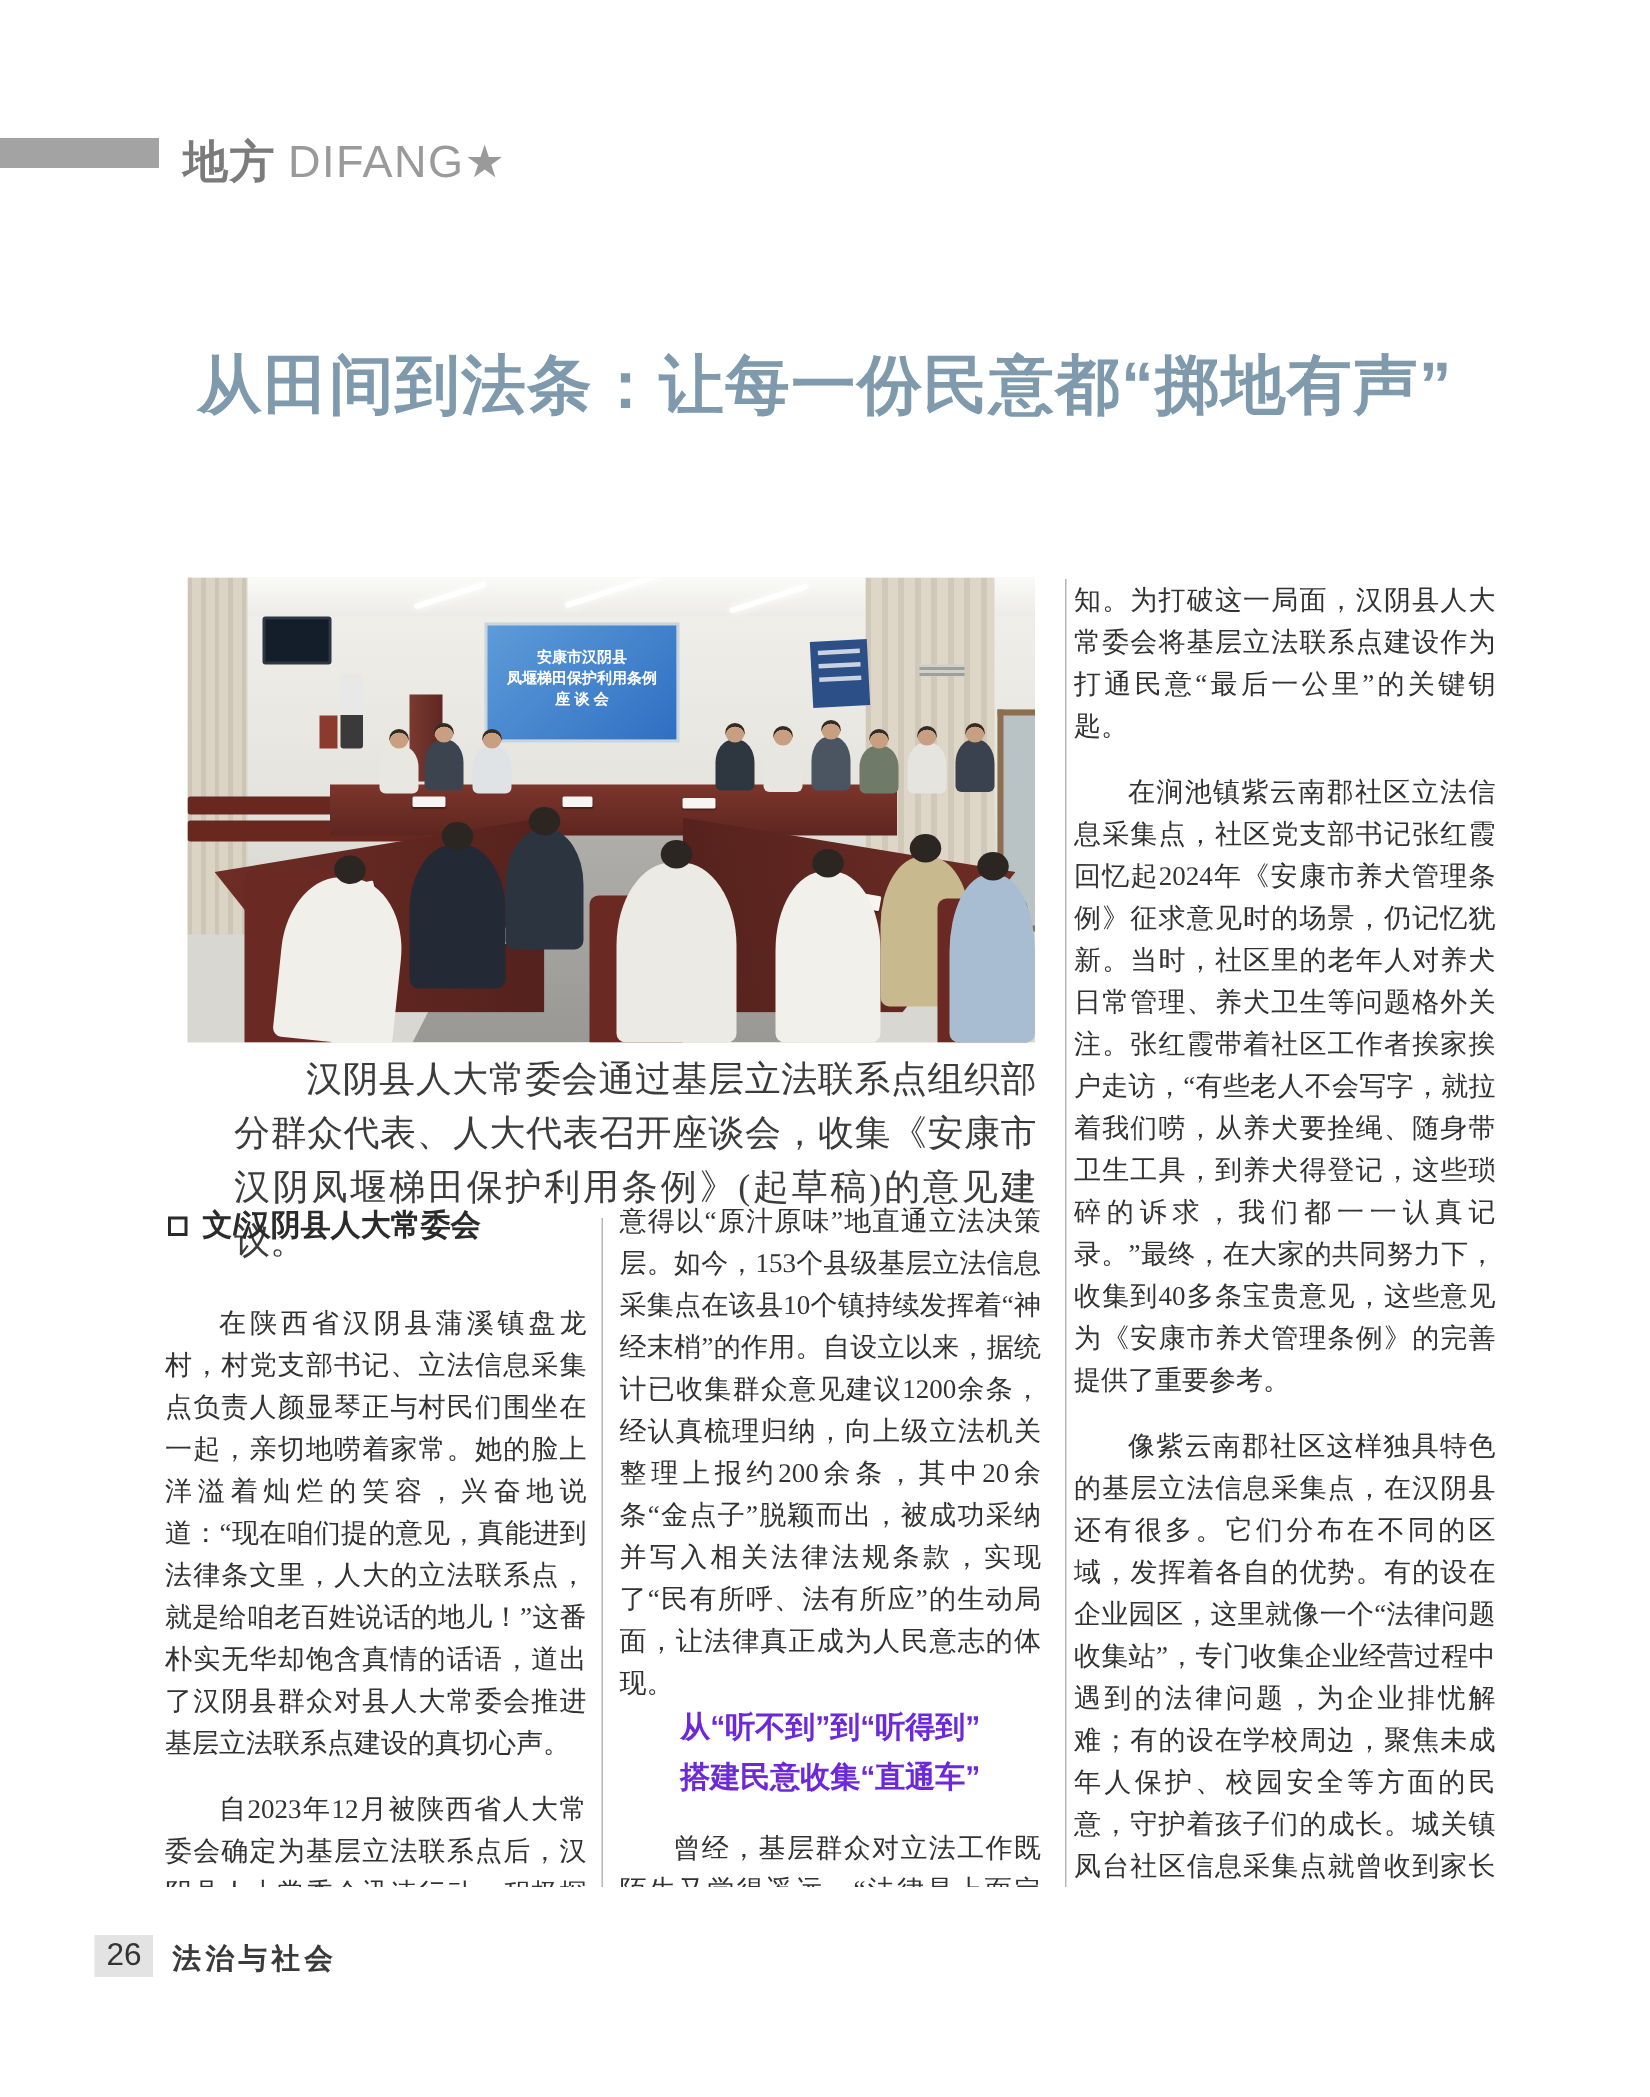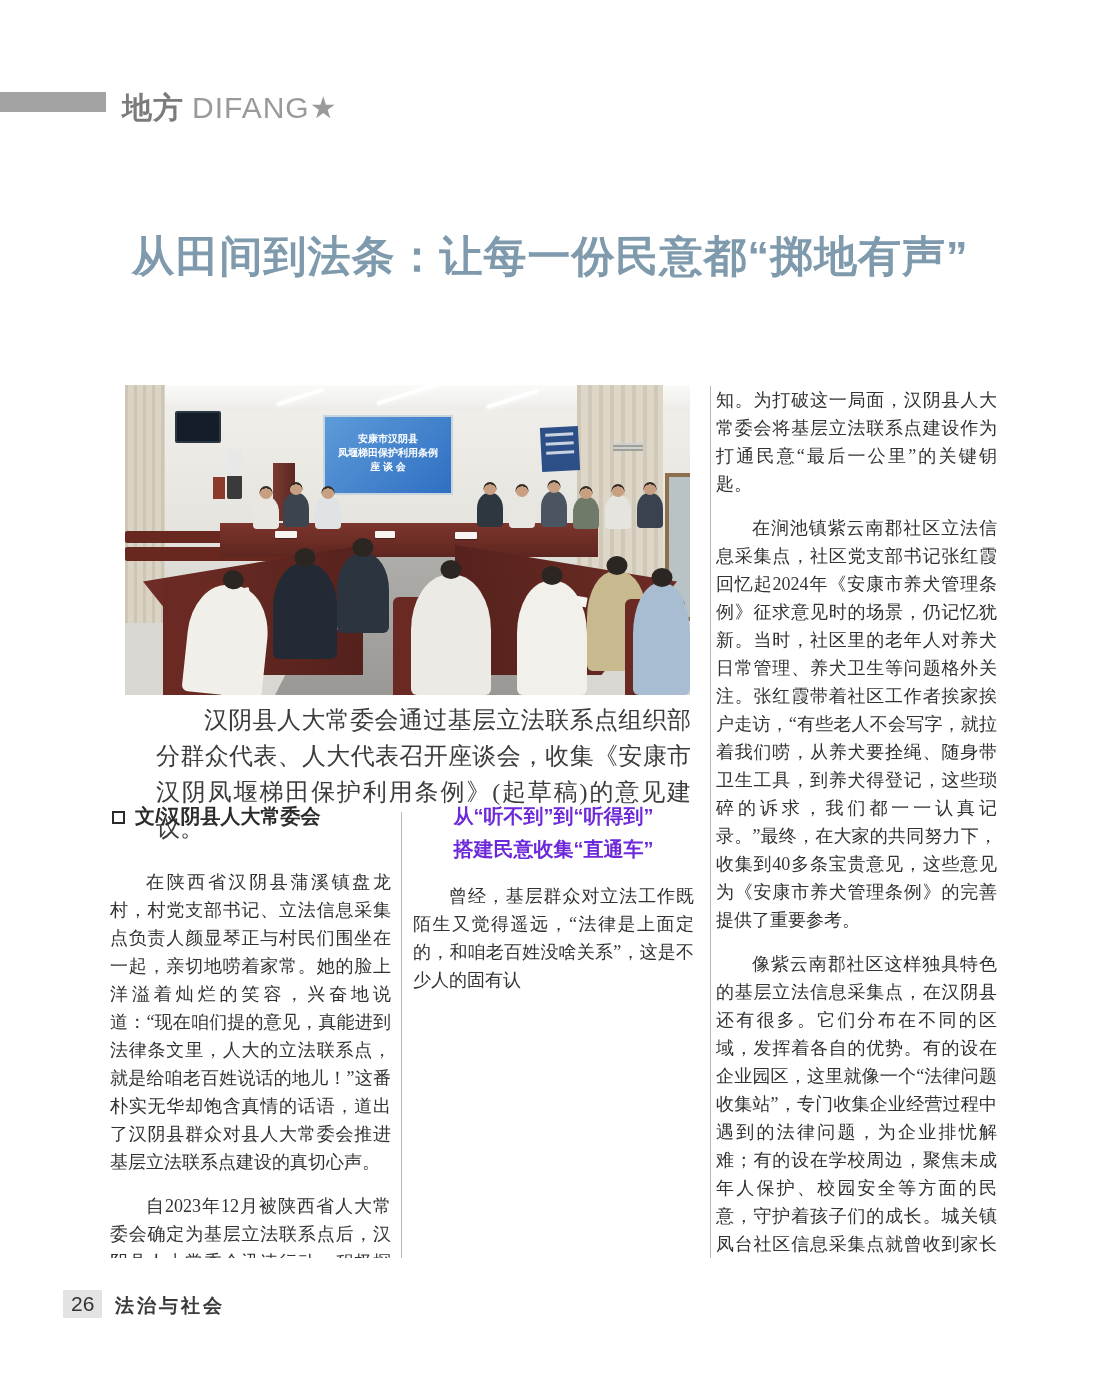--- a/index.html
+++ b/index.html
@@ -224,20 +224,21 @@
 
   <div class="sep sep1"></div>
   <div class="sep sep2"></div>
 
   <div class="col col1">
     <p class="ind">在陕西省汉阴县蒲溪镇盘龙村，村党支部书记、立法信息采集点负责人颜显琴正与村民们围坐在一起，亲切地唠着家常。她的脸上洋溢着灿烂的笑容，兴奋地说道：“现在咱们提的意见，真能进到法律条文里，人大的立法联系点，就是给咱老百姓说话的地儿！”这番朴实无华却饱含真情的话语，道出了汉阴县群众对县人大常委会推进基层立法联系点建设的真切心声。</p>
     <p class="ind">自2023年12月被陕西省人大常委会确定为基层立法联系点后，汉阴县人大常委会迅速行动，积极探索基层立法联系点建设新路径，精心搭建起群众与立法机关之间的“连心桥”，让基层民</p>
   </div>
 
   <div class="col col2">
+    <p>意得以“原汁原味”地直通立法决策层。如今，153个县级基层立法信息采集点在该县10个镇持续发挥着“神经末梢”的作用。自设立以来，据统计已收集群众意见建议1200余条，经认真梳理归纳，向上级立法机关整理上报约200余条，其中20余条“金点子”脱颖而出，被成功采纳并写入相关法律法规条款，实现了“民有所呼、法有所应”的生动局面，让法律真正成为人民意志的体现。</p>
     <p class="col-head">
       <span>从“听不到”到“听得到”</span><br>
       <span>搭建民意收集“直通车”</span>
     </p>
     <p class="ind">曾经，基层群众对立法工作既陌生又觉得遥远，“法律是上面定的，和咱老百姓没啥关系”，这是不少人的固有认</p>
   </div>
 
   <div class="col col3">
     <p>知。为打破这一局面，汉阴县人大常委会将基层立法联系点建设作为打通民意“最后一公里”的关键钥匙。</p>
     <p class="ind">在涧池镇紫云南郡社区立法信息采集点，社区党支部书记张红霞回忆起2024年《安康市养犬管理条例》征求意见时的场景，仍记忆犹新。当时，社区里的老年人对养犬日常管理、养犬卫生等问题格外关注。张红霞带着社区工作者挨家挨户走访，“有些老人不会写字，就拉着我们唠，从养犬要拴绳、随身带卫生工具，到养犬得登记，这些琐碎的诉求，我们都一一认真记录。”最终，在大家的共同努力下，收集到40多条宝贵意见，这些意见为《安康市养犬管理条例》的完善提供了重要参考。</p>

